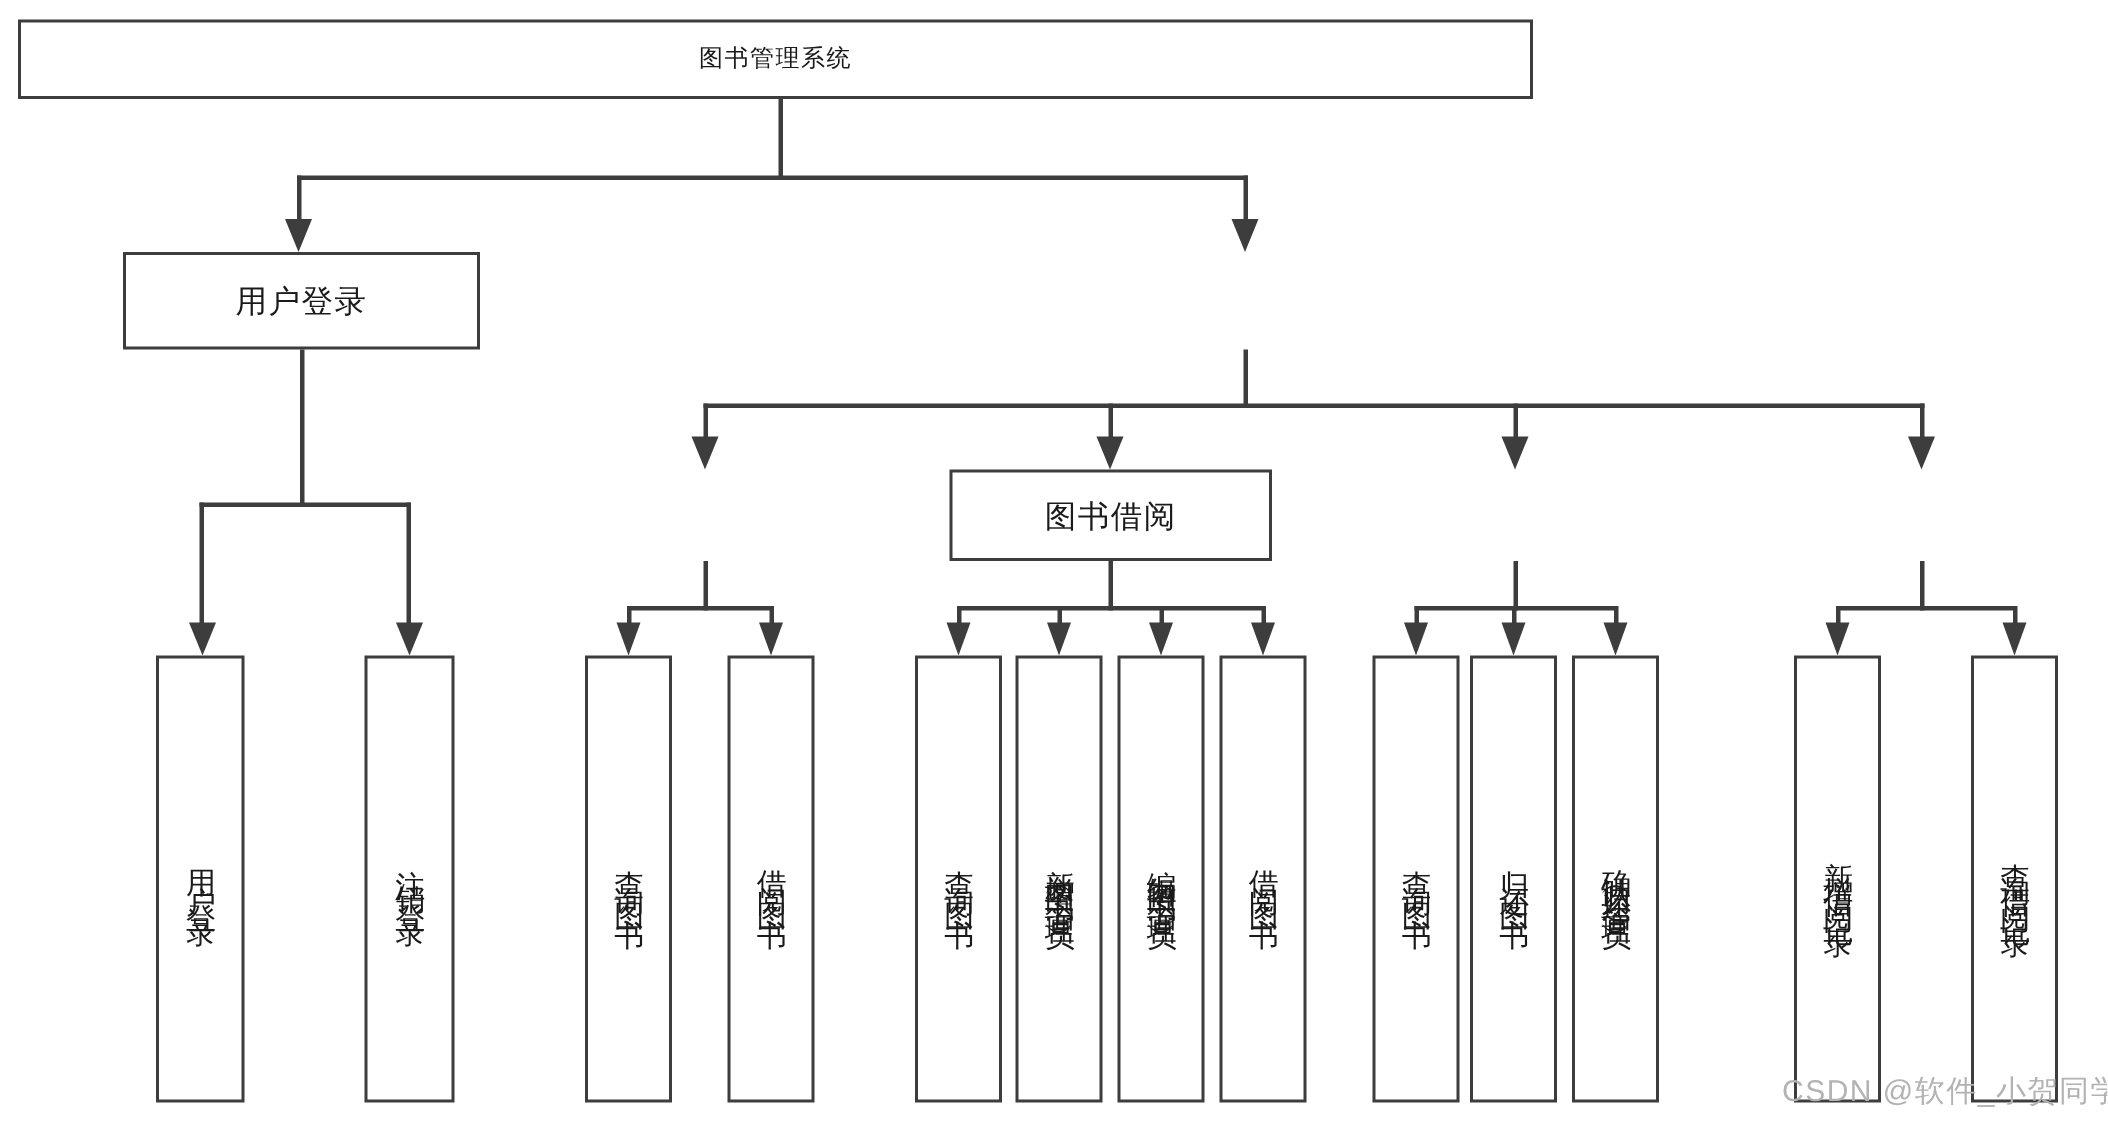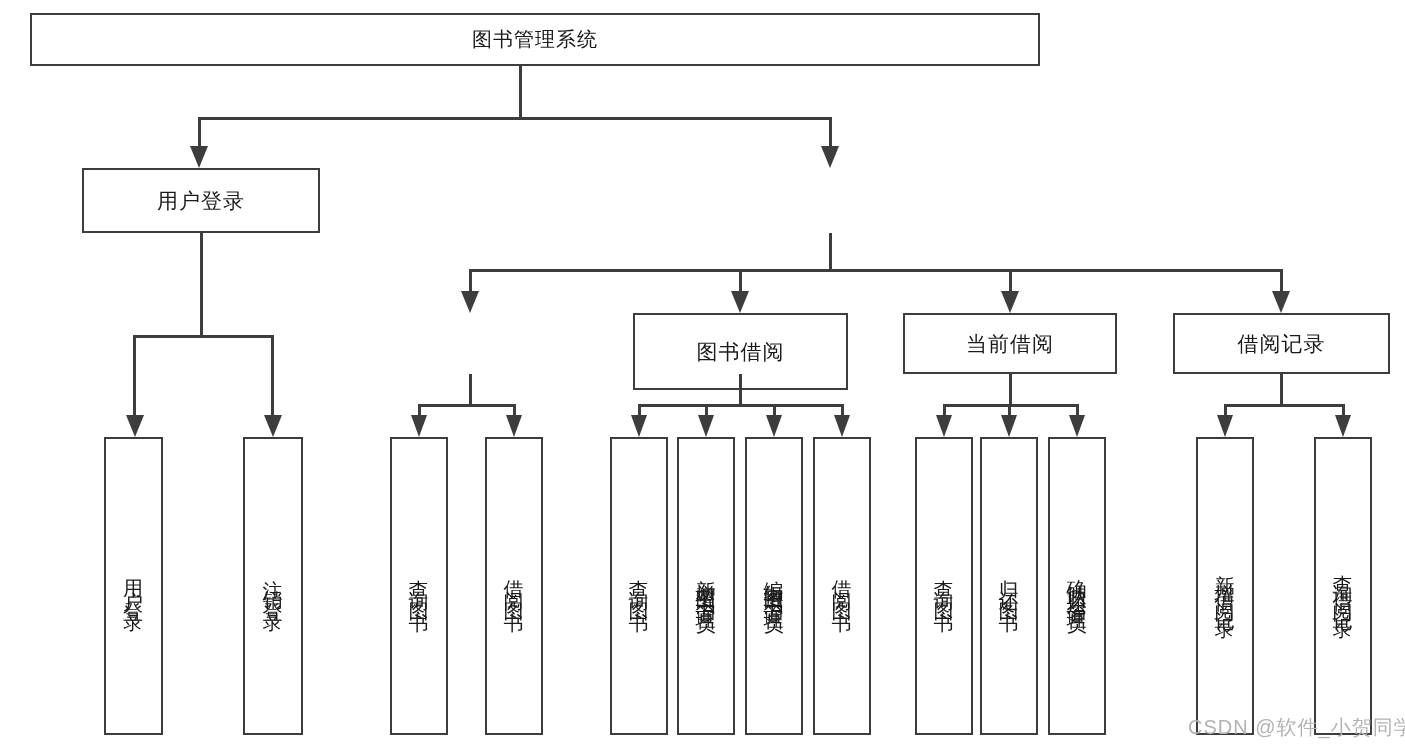--- a/index.html
+++ b/index.html
@@ -13,21 +13,21 @@
     position:relative;width:1405px;height:747px;background:var(--bg);
     font-family:"Liberation Sans","DejaVu Sans",sans-serif;color:var(--text);
     overflow:hidden;
   }
   .node{
     position:absolute;box-sizing:border-box;border:2.5px solid var(--line);
     background:#fff;display:flex;align-items:center;justify-content:center;
     text-align:center;
   }
   .h-label{font-size:21px;letter-spacing:1px;}
-  .root-label{font-size:20px;letter-spacing:1px;margin-left:18px;}
+  .root-label{font-size:16px;letter-spacing:1px;}
   .leaf{
     writing-mode:vertical-rl;text-orientation:mixed;
     font-size:20px;line-height:1;
   }
   .ls10{letter-spacing:11px;}
   .ls8{letter-spacing:9px;}
   .ls4{letter-spacing:5px;}
   .vline,.hline{position:absolute;background:var(--line);}
   .vline{width:3px;}
   .hline{height:3px;}
@@ -72,23 +72,21 @@
   <div class="hline" style="left:469px;top:269px;width:814px"></div>
   <div class="vline" style="left:469px;top:269px;height:24px"></div>
   <div class="arrowhead" style="left:461px;top:291px"></div>
   <div class="vline" style="left:739px;top:269px;height:24px"></div>
   <div class="arrowhead" style="left:731px;top:291px"></div>
   <div class="vline" style="left:1009px;top:269px;height:24px"></div>
   <div class="arrowhead" style="left:1001px;top:291px"></div>
   <div class="vline" style="left:1280px;top:269px;height:24px"></div>
   <div class="arrowhead" style="left:1272px;top:291px"></div>
 
-  <div class="node h-label" style="left:633px;top:313px;width:215px;height:77px">图书借阅</div>
-  <div class="node h-label" style="left:903px;top:313px;width:214px;height:61px">当前借阅</div>
-  <div class="node h-label" style="left:1173px;top:313px;width:217px;height:61px">借阅记录</div>
+  <div class="node h-label" style="left:633px;top:313px;width:215px;height:61px">图书借阅</div>
 
   <div class="vline" style="left:469px;top:374px;height:33px"></div>
   <div class="hline" style="left:418px;top:404px;width:98px"></div>
   <div class="vline" style="left:418px;top:404px;height:13px"></div>
   <div class="arrowhead small-arrow" style="left:411px;top:415px"></div>
   <div class="vline" style="left:513px;top:404px;height:13px"></div>
   <div class="arrowhead small-arrow" style="left:506px;top:415px"></div>
 
   <div class="vline" style="left:739px;top:374px;height:33px"></div>
   <div class="hline" style="left:638px;top:404px;width:206px"></div>

